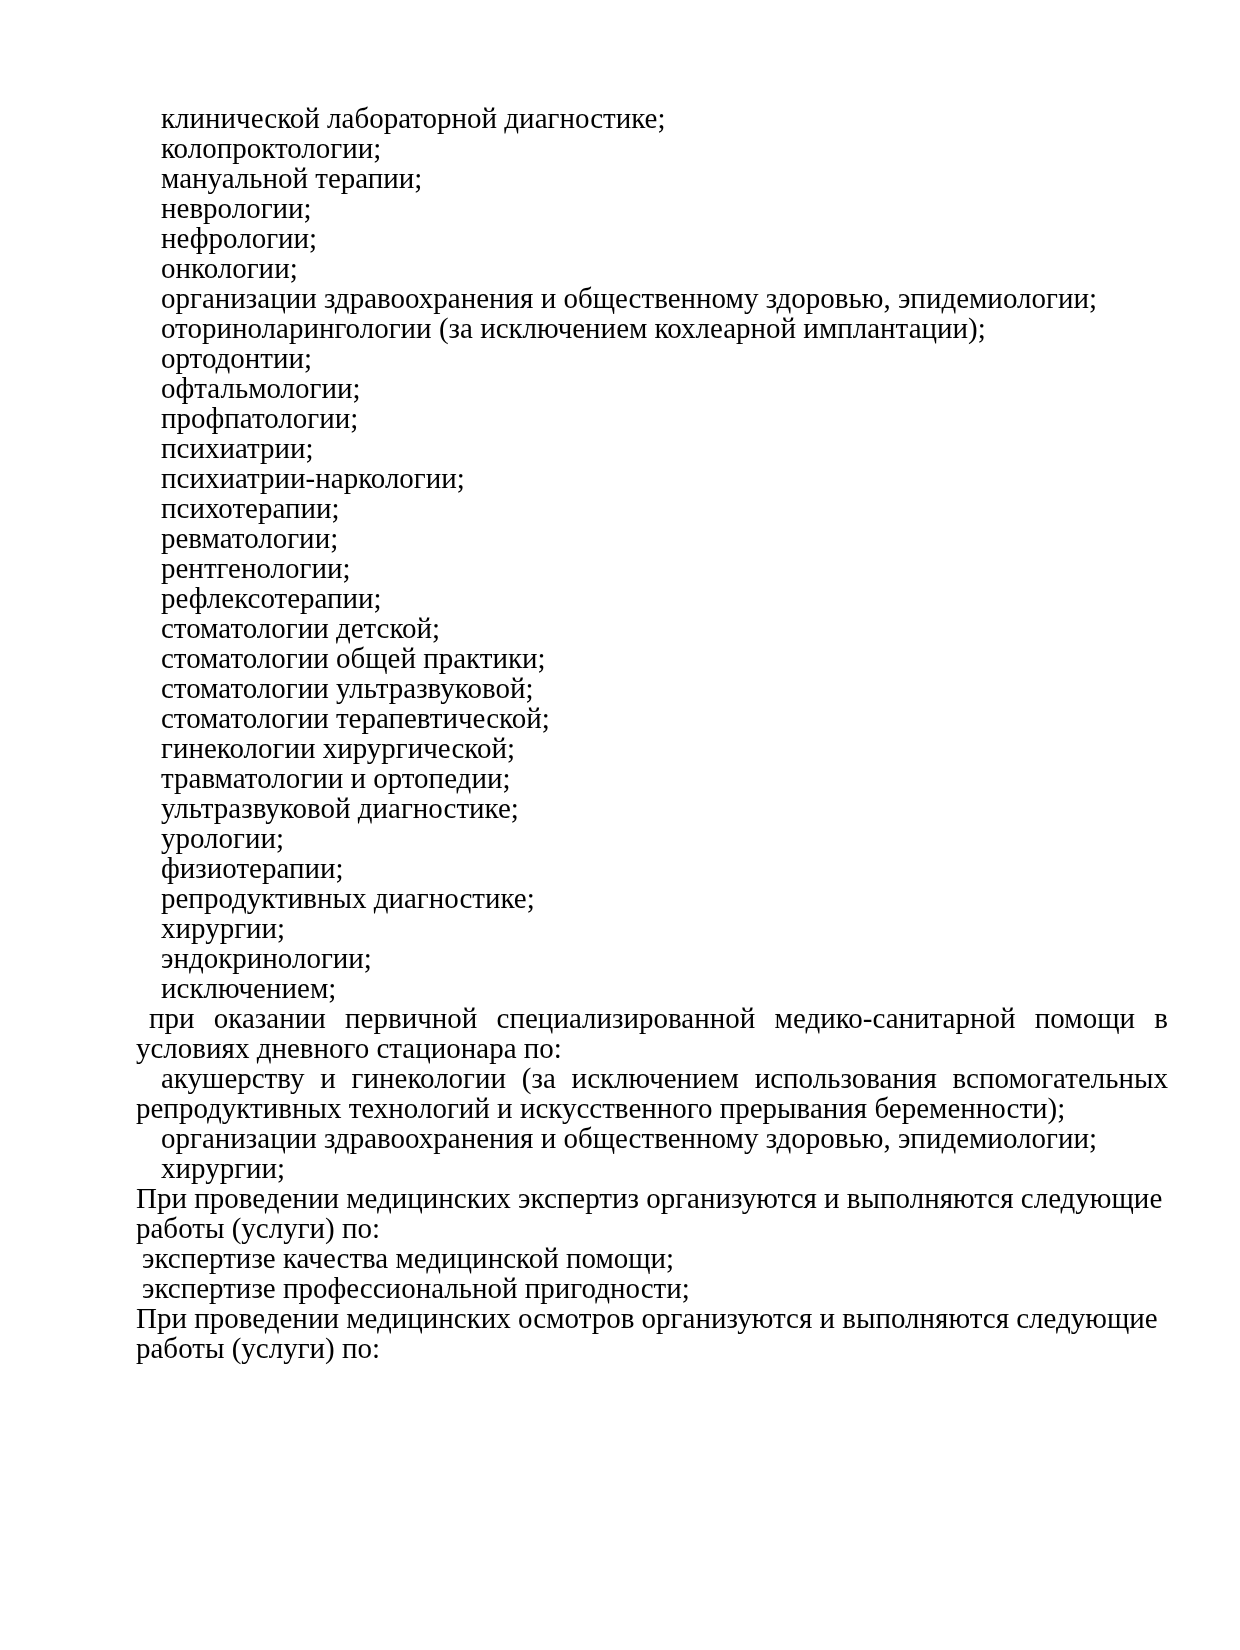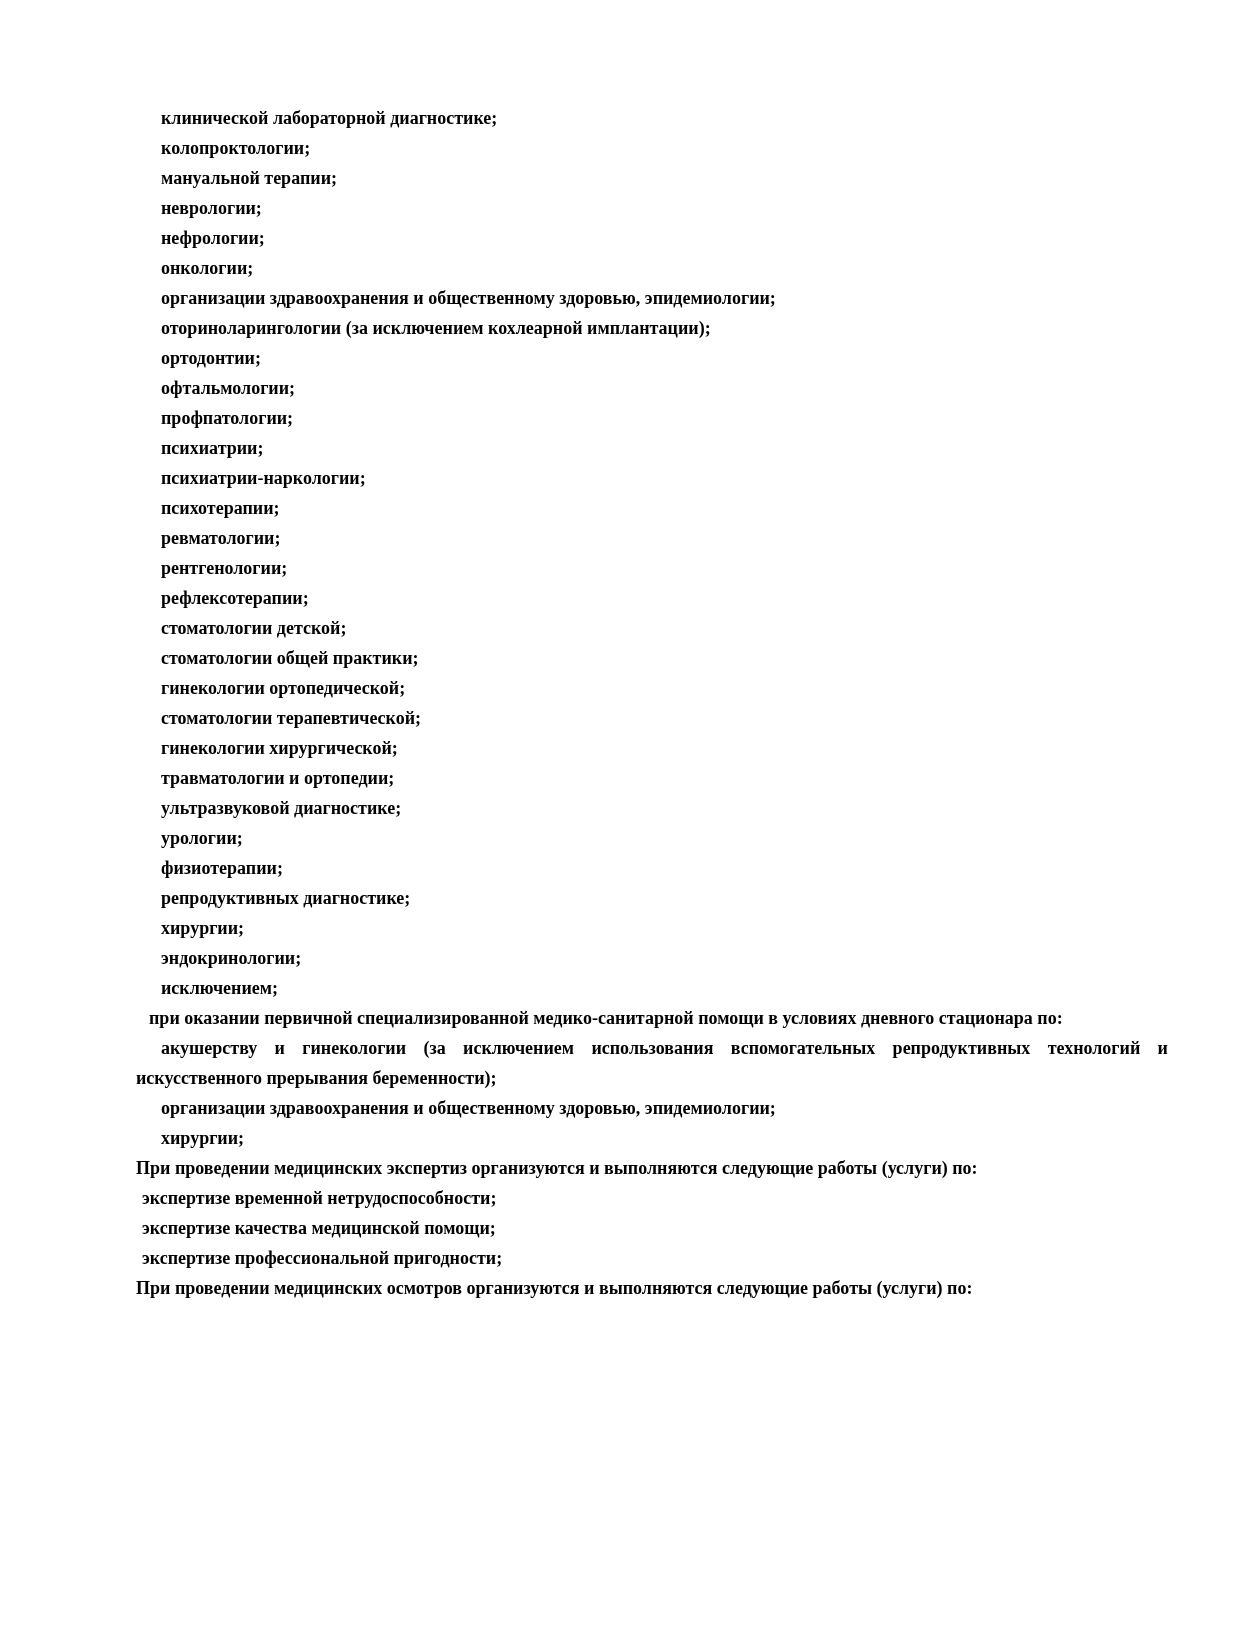--- a/index.html
+++ b/index.html
@@ -11,25 +11,24 @@
     width: 1240px;
     height: 1650px;
     overflow: hidden;
   }
   .doc-page {
     box-sizing: border-box;
     width: 1240px;
     height: 1650px;
     padding: 103px 72px 0 136px;
     font-family: "Liberation Serif", "DejaVu Serif", serif;
-    font-size: 18px;
+    font-size: 29px;
     line-height: 30px;
     color: #000000;
     background: #ffffff;
-    font-weight: bold;
   }
   .p {
     margin: 0;
     padding: 0;
     text-align: left;
     word-spacing: normal;
   }
   .ind-item { text-indent: 25px; }
   .ind-hang { text-indent: 13px; }
   .ind-sub  { text-indent: 6px; }
@@ -53,21 +52,21 @@
     <p class="p ind-item">офтальмологии;</p>
     <p class="p ind-item">профпатологии;</p>
     <p class="p ind-item">психиатрии;</p>
     <p class="p ind-item">психиатрии-наркологии;</p>
     <p class="p ind-item">психотерапии;</p>
     <p class="p ind-item">ревматологии;</p>
     <p class="p ind-item">рентгенологии;</p>
     <p class="p ind-item">рефлексотерапии;</p>
     <p class="p ind-item">стоматологии детской;</p>
     <p class="p ind-item">стоматологии общей практики;</p>
-    <p class="p ind-item">гинекологии ортопедической;</p>
+    <p class="p ind-item">стоматологии ультразвуковой;</p>
     <p class="p ind-item">стоматологии терапевтической;</p>
     <p class="p ind-item">гинекологии хирургической;</p>
     <p class="p ind-item">травматологии и ортопедии;</p>
     <p class="p ind-item">ультразвуковой диагностике;</p>
     <p class="p ind-item">урологии;</p>
     <p class="p ind-item">физиотерапии;</p>
     <p class="p ind-item">репродуктивных диагностике;</p>
     <p class="p ind-item">хирургии;</p>
     <p class="p ind-item">эндокринологии;</p>
     <p class="p ind-item">исключением;</p>
@@ -77,20 +76,19 @@
 
   <div>
     <p class="p ind-item jst">акушерству и гинекологии (за исключением использования вспомогательных репродуктивных технологий и искусственного прерывания беременности);</p>
     <p class="p ind-item jst">организации здравоохранения и общественному здоровью, эпидемиологии;</p>
     <p class="p ind-item jst">хирургии;</p>
   </div>
 
   <p class="p">При проведении медицинских экспертиз организуются и выполняются следующие работы (услуги) по:</p>
 
   <div>
-    <p class="p ind-sub">экспертизе временной нетрудоспособности;</p>
     <p class="p ind-sub">экспертизе качества медицинской помощи;</p>
     <p class="p ind-sub">экспертизе профессиональной пригодности;</p>
   </div>
 
   <p class="p">При проведении медицинских осмотров организуются и выполняются следующие работы (услуги) по:</p>
 
 </div>
 
 </body></html>

